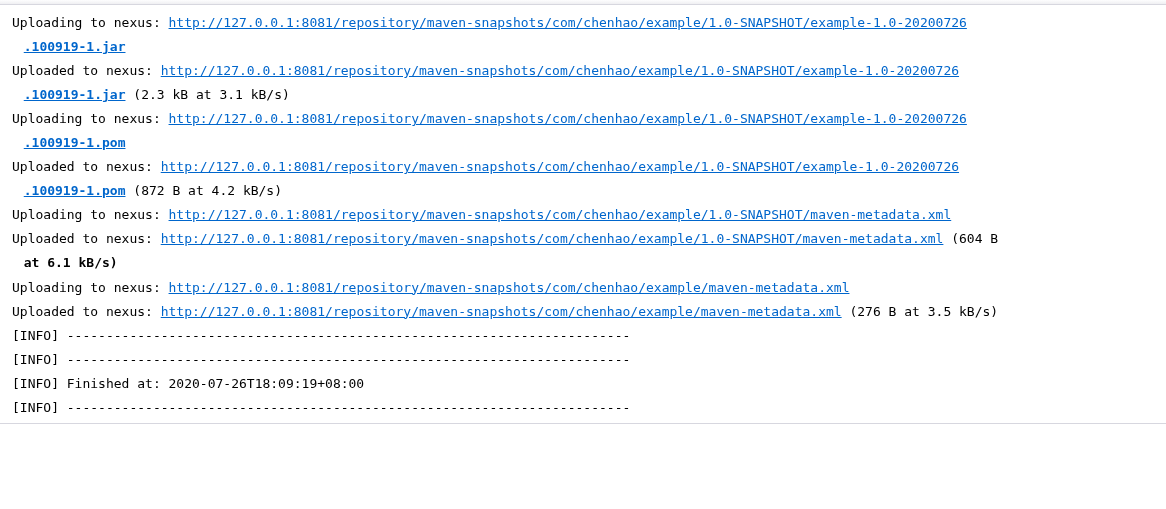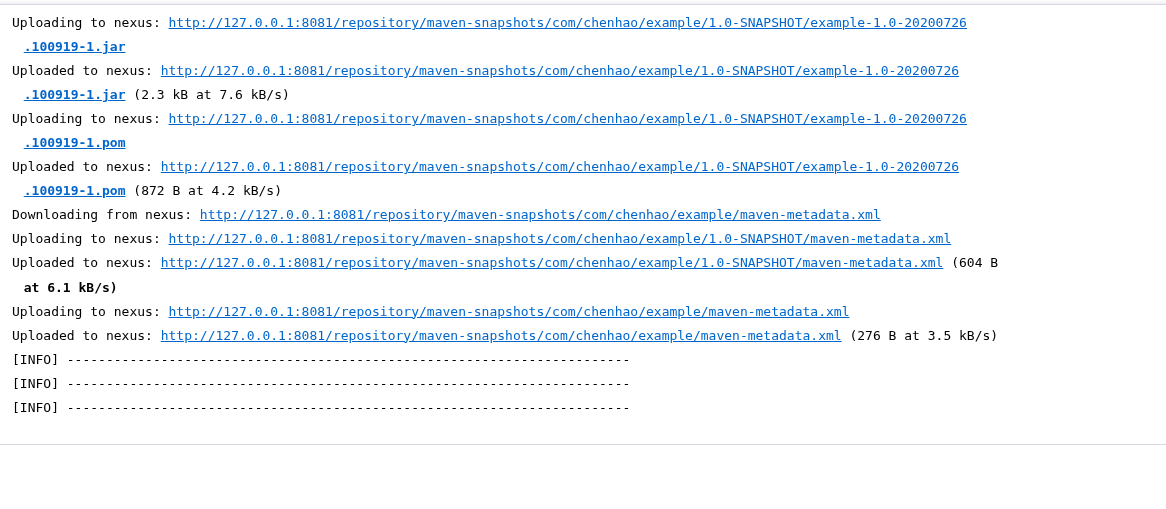--- a/index.html
+++ b/index.html
@@ -10,21 +10,21 @@
     font-size: 13px;
     line-height: 1.85;
     color: #000;
   }
   .top-bar {
     background: linear-gradient(#fdfdfe, #efeff2);
     border-bottom: 1px solid #d7d7df;
     height: 4px;
   }
   .console {
-    padding: 6px 10px 24px 12px;
+    padding: 6px 10px 3px 12px;
     border-bottom: 1px solid #d7d7df;
     white-space: normal;
     word-break: break-all;
   }
   .line { display: block; }
   .wrap-indent { padding-left: 1.5ch; display: inline; font-weight: bold; }
   a.link {
     color: #0066cc;
     text-decoration: underline;
   }
@@ -36,51 +36,49 @@
 
 <div class="console">
 
   <span class="line">
     <span>Uploading to nexus: </span><a class="link" href="#">http://127.0.0.1:8081/repository/maven-snapshots/com/chenhao/example/1.0-SNAPSHOT/example-1.0-20200726</a><br>
     <a class="link wrap-indent" href="#">.100919-1.jar</a>
   </span>
 
   <span class="line">
     <span>Uploaded to nexus: </span><a class="link" href="#">http://127.0.0.1:8081/repository/maven-snapshots/com/chenhao/example/1.0-SNAPSHOT/example-1.0-20200726</a><br>
-    <a class="link wrap-indent" href="#">.100919-1.jar</a><span> (2.3 kB at 7.6 kB/s)</span>
+    <a class="link wrap-indent" href="#">.100919-1.jar</a><span> (2.3 kB at 3.1 kB/s)</span>
   </span>
 
   <span class="line">
     <span>Uploading to nexus: </span><a class="link" href="#">http://127.0.0.1:8081/repository/maven-snapshots/com/chenhao/example/1.0-SNAPSHOT/example-1.0-20200726</a><br>
     <a class="link wrap-indent" href="#">.100919-1.pom</a>
   </span>
 
   <span class="line">
     <span>Uploaded to nexus: </span><a class="link" href="#">http://127.0.0.1:8081/repository/maven-snapshots/com/chenhao/example/1.0-SNAPSHOT/example-1.0-20200726</a><br>
     <a class="link wrap-indent" href="#">.100919-1.pom</a><span> (872 B at 4.2 kB/s)</span>
   </span>
 
-  <span class="line">
-    <span>Downloading from nexus: </span><a class="link" href="#">http://127.0.0.1:8081/repository/maven-snapshots/com/chenhao/example/maven-metadata.xml</a>
-  </span>
 
   <span class="line">
     <span>Uploading to nexus: </span><a class="link" href="#">http://127.0.0.1:8081/repository/maven-snapshots/com/chenhao/example/1.0-SNAPSHOT/maven-metadata.xml</a>
   </span>
 
   <span class="line">
     <span>Uploaded to nexus: </span><a class="link" href="#">http://127.0.0.1:8081/repository/maven-snapshots/com/chenhao/example/1.0-SNAPSHOT/maven-metadata.xml</a><span> (604 B</span><br>
     <span class="wrap-indent"> at 6.1 kB/s)</span>
   </span>
 
   <span class="line">
     <span>Uploading to nexus: </span><a class="link" href="#">http://127.0.0.1:8081/repository/maven-snapshots/com/chenhao/example/maven-metadata.xml</a>
   </span>
 
   <span class="line">
     <span>Uploaded to nexus: </span><a class="link" href="#">http://127.0.0.1:8081/repository/maven-snapshots/com/chenhao/example/maven-metadata.xml</a><span> (276 B at 3.5 kB/s)</span>
   </span>
 
   <span class="line">[INFO] ------------------------------------------------------------------------</span>
   <span class="line">[INFO] ------------------------------------------------------------------------</span>
+  <span class="line">[INFO] Finished at: 2020-07-26T18:09:19+08:00</span>
   <span class="line">[INFO] ------------------------------------------------------------------------</span>
 
 </div>
 
 </body></html>

